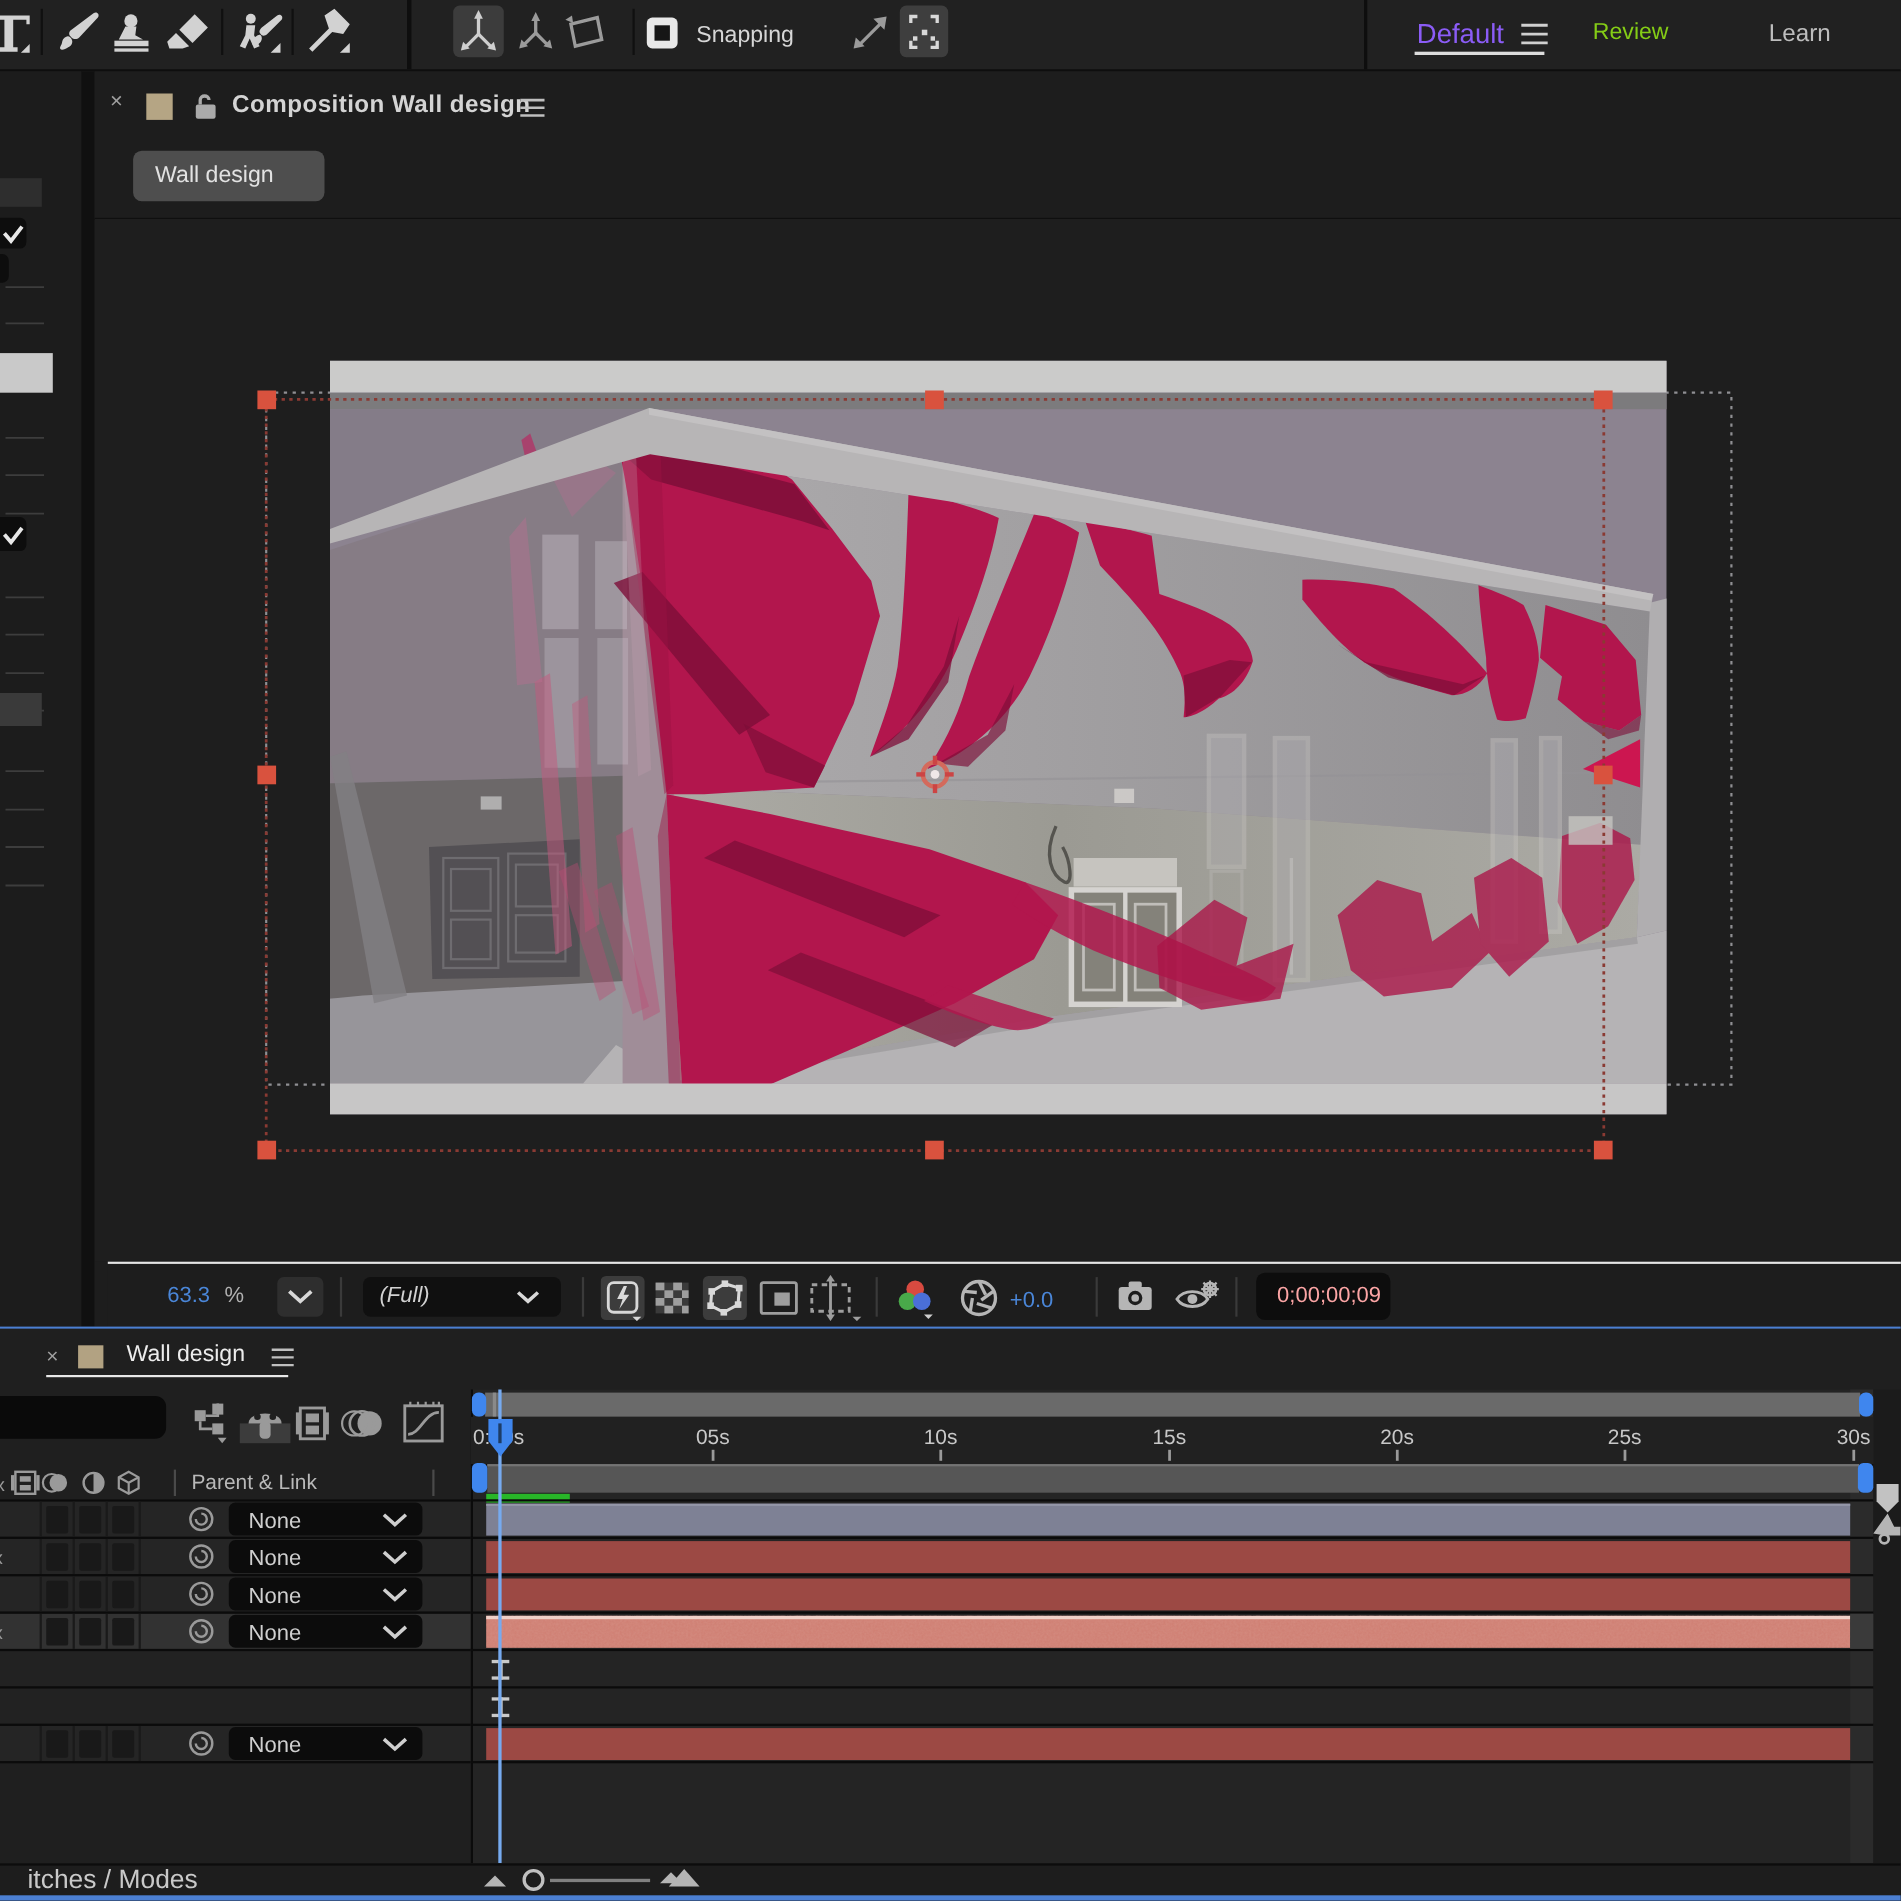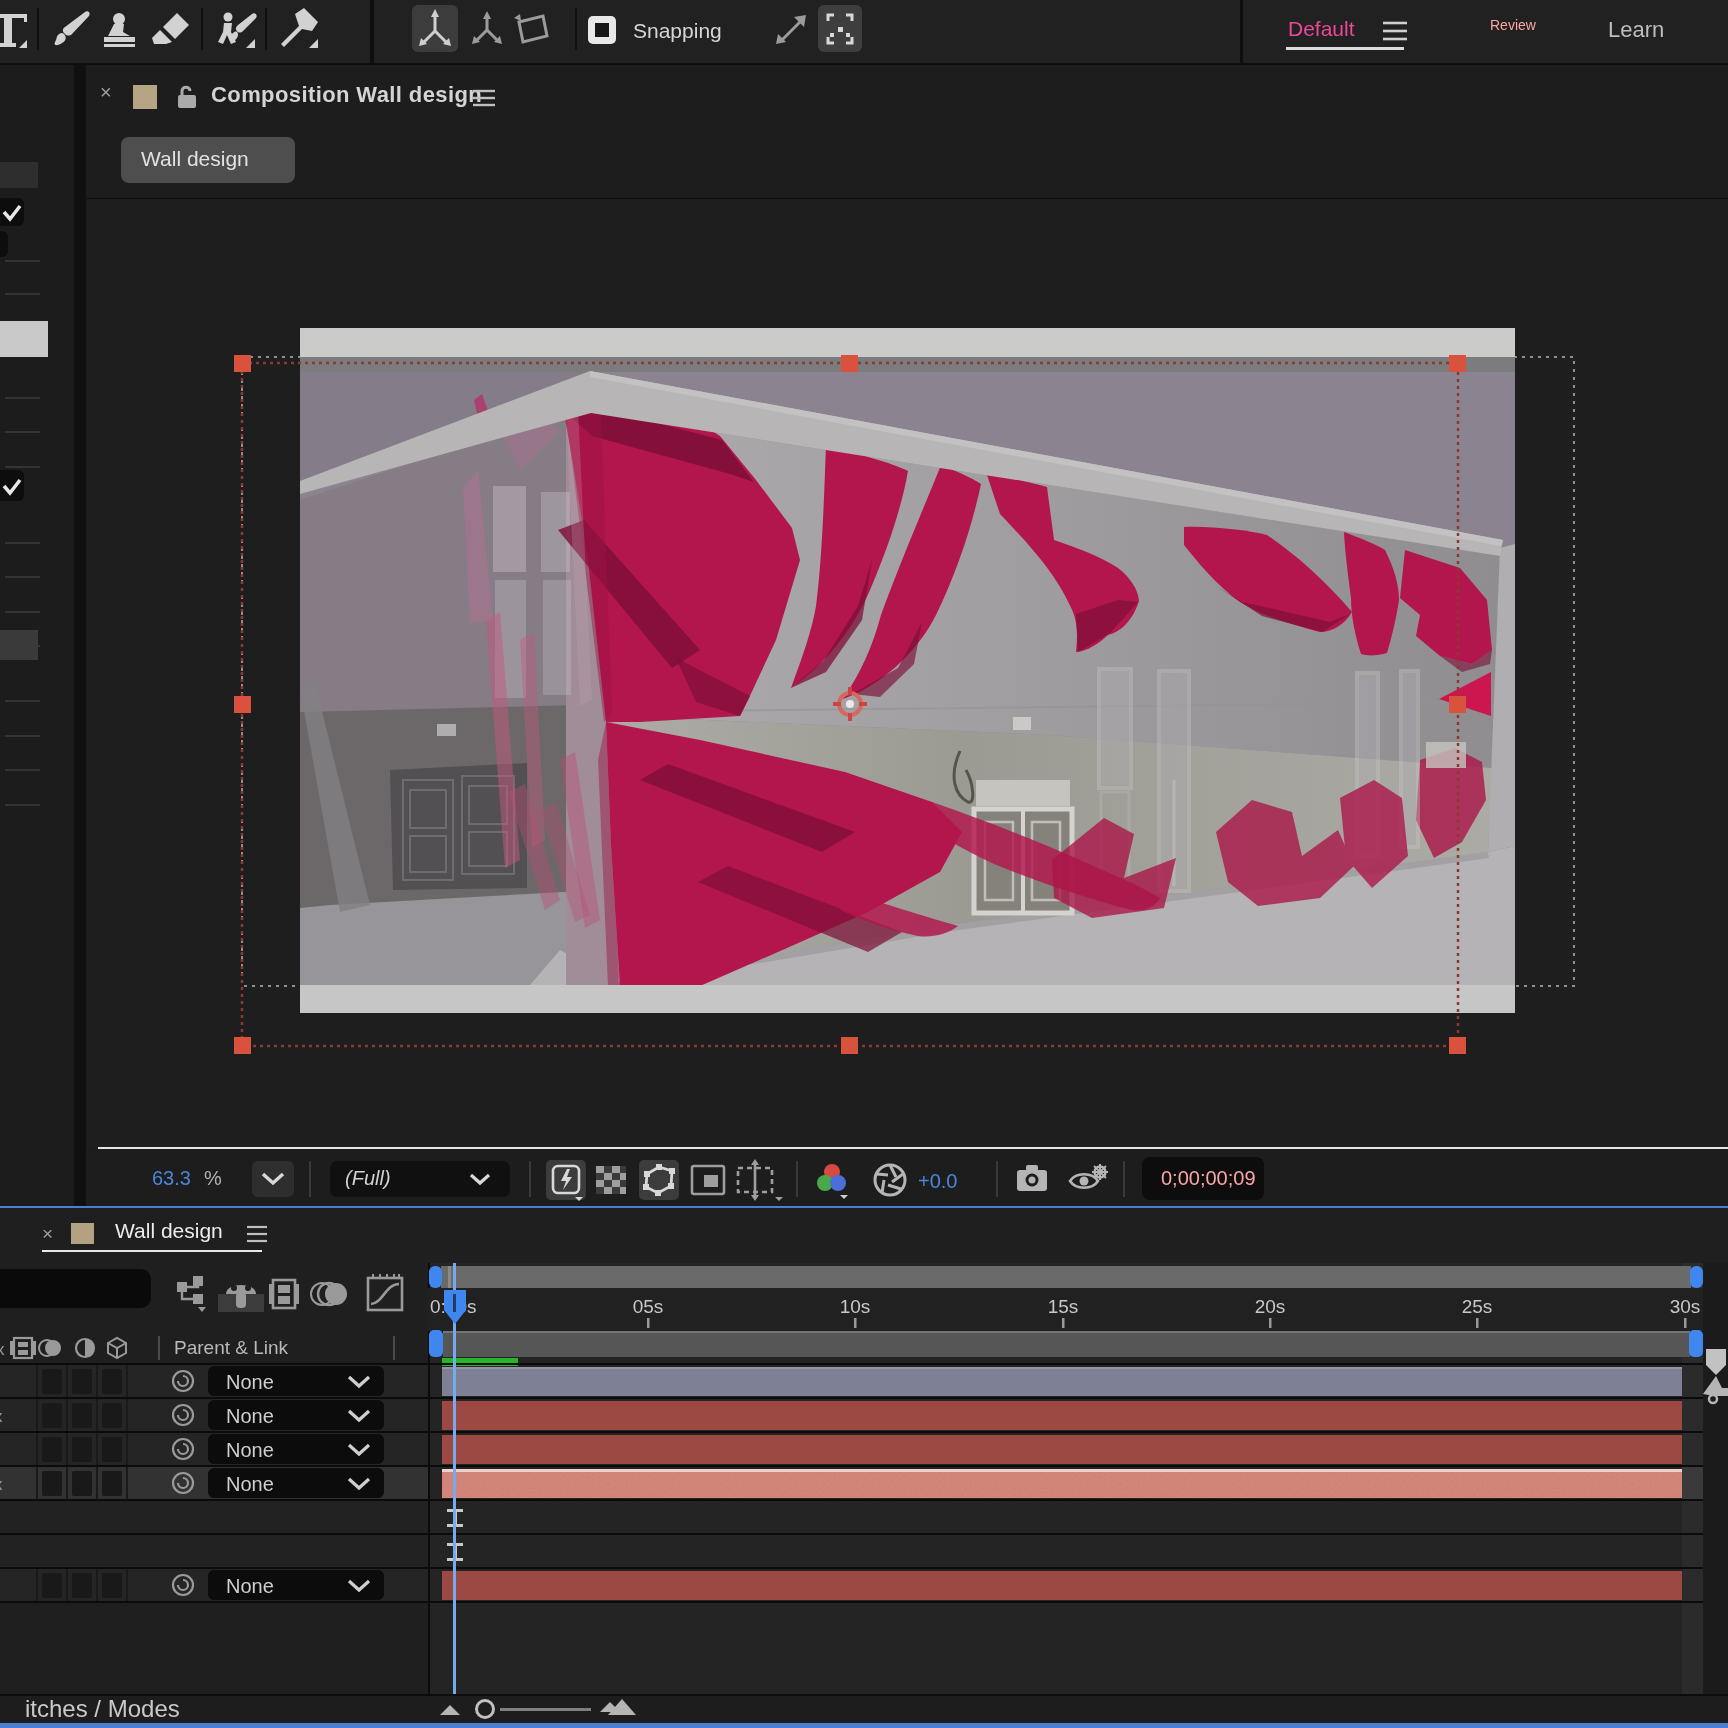--- a/index.html
+++ b/index.html
@@ -95,30 +95,30 @@
       <path d="M 852,37 L 852,43 L 846,43"></path>
       <path d="M 834,43 L 828,43 L 828,37"></path>
     </g>
     <g fill="#d8d8d8">
       <rect x="838" y="27" width="5" height="5"></rect>
       <rect x="830" y="33" width="4" height="4"></rect>
       <rect x="846" y="33" width="4" height="4"></rect>
     </g>
   </svg>
   <div class="abs" style="left:1240px;top:0;width:3px;height:63px;background:#0e0e0e;"></div>
-  <div class="txt" style="left:1288px;top:17px;font-size:21px;color:#ec4899;">Default</div>
+  <div class="txt" style="left:1288px;top:17px;font-size:25px;color:#8b5cf6;">Default</div>
   <svg class="abs" style="left:1382px;top:20px" width="26" height="22" viewBox="0 0 26 22">
     <g stroke="#cfcfcf" stroke-width="2.6">
           <line x1="1" y1="3" x2="25" y2="3"></line>
           <line x1="1" y1="11" x2="25" y2="11"></line>
           <line x1="1" y1="19" x2="25" y2="19"></line>
         </g>
   </svg>
   <div class="abs" style="left:1286px;top:47px;width:118px;height:3px;background:#dcdcdc;"></div>
-  <div class="txt" style="left:1448px;top:17px;font-size:14px;color:#fca5a5;margin-left:42px;">Review</div>
+  <div class="txt" style="left:1448px;top:17px;font-size:21px;color:#84cc16;">Review</div>
   <div class="txt" style="left:1608px;top:17px;font-size:22px;color:#bdbdbd;">Learn</div>
 </div>
 
 <div class="abs" id="leftstrip" style="left:0;top:65px;width:74px;height:1141px;background:#1c1c1c;overflow:hidden;">
   <svg width="74" height="1141" viewBox="0 65 74 1141">
     <rect x="0" y="162" width="38" height="26" fill="#2e2e2e"></rect>
     <g stroke="#3d3d3d" stroke-width="1.6" transform="translate(0,0)">
       <line x1="5" y1="261" x2="40" y2="261"></line>
           <line x1="5" y1="294" x2="40" y2="294"></line>
       <line x1="5" y1="398" x2="40" y2="398"></line>

